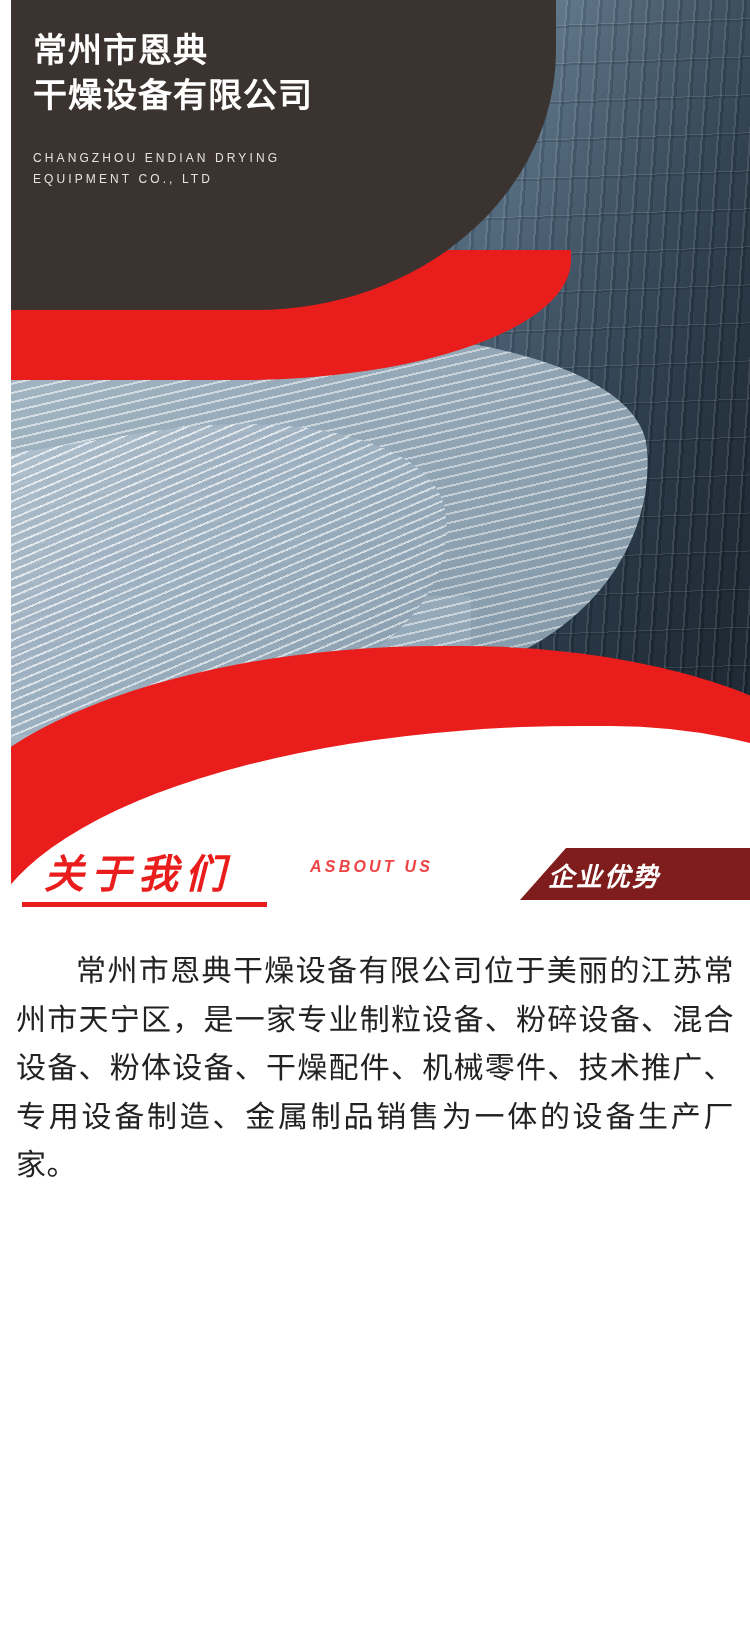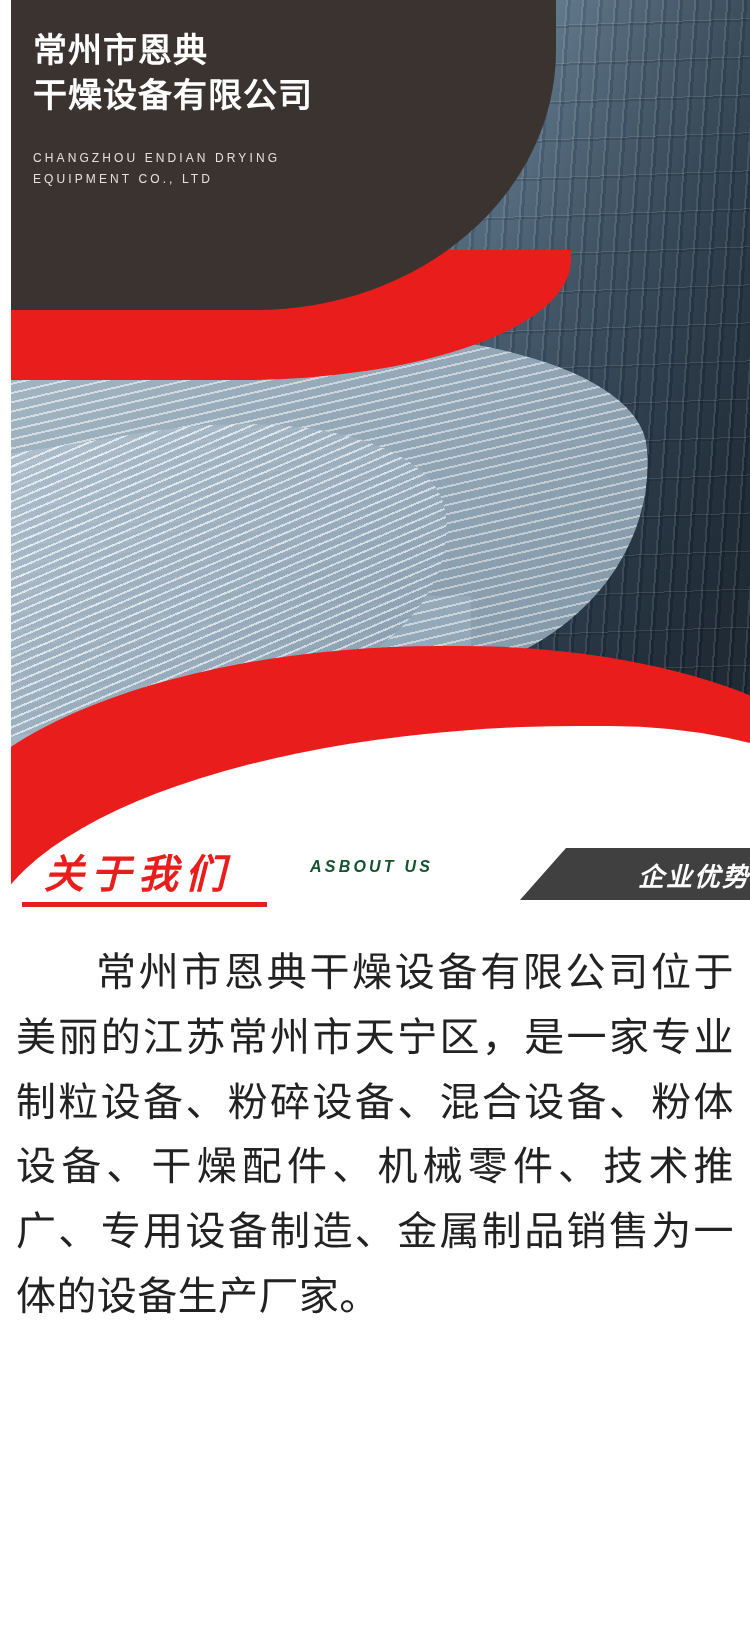--- a/index.html
+++ b/index.html
@@ -201,34 +201,34 @@
   .section-title-rule {
     position: absolute;
     left: 22px; top: 62px;
     width: 245px; height: 5px;
     background: #ea1d1d;
   }
 
   .section-title-en {
     position: absolute;
     left: 310px; top: 18px;
-    color: #14532d;
+    color: #ef4444;
     font-size: 16px;
     font-weight: 700;
     letter-spacing: 3.2px;
   }
 
   .section-tag {
     position: absolute;
     right: 0; top: 8px;
     width: 230px; height: 52px;
-    background: #404040;
+    background: #7f1d1d;
     display: flex;
     align-items: center;
-    justify-content: flex-end;
+    justify-content: flex-start;
     clip-path: polygon(46px 0, 100% 0, 100% 100%, 0 100%);
   }
   .section-tag span {
     color: #ffffff;
     font-size: 26px;
     font-weight: 700;
     letter-spacing: 2px;
     padding-left: 28px;
   }
 
@@ -236,26 +236,27 @@
   .body-copy {
     position: absolute;
     left: 0; top: 940px;
     width: 750px;
     padding: 0 16px;
     z-index: 7;
   }
 
   .body-copy p {
     color: #222222;
-    font-size: 40px;
+    font-size: 30px;
     line-height: 1.62;
     text-align: justify;
     text-indent: 2em;
     letter-spacing: 0.4px;
     margin-bottom: 2px;
+    margin-top: 7px;
   }
 </style>
 </head>
 <body>
 
 <div class="page">
 
   <div class="hero">
 
     <div class="hero-photo"></div>

